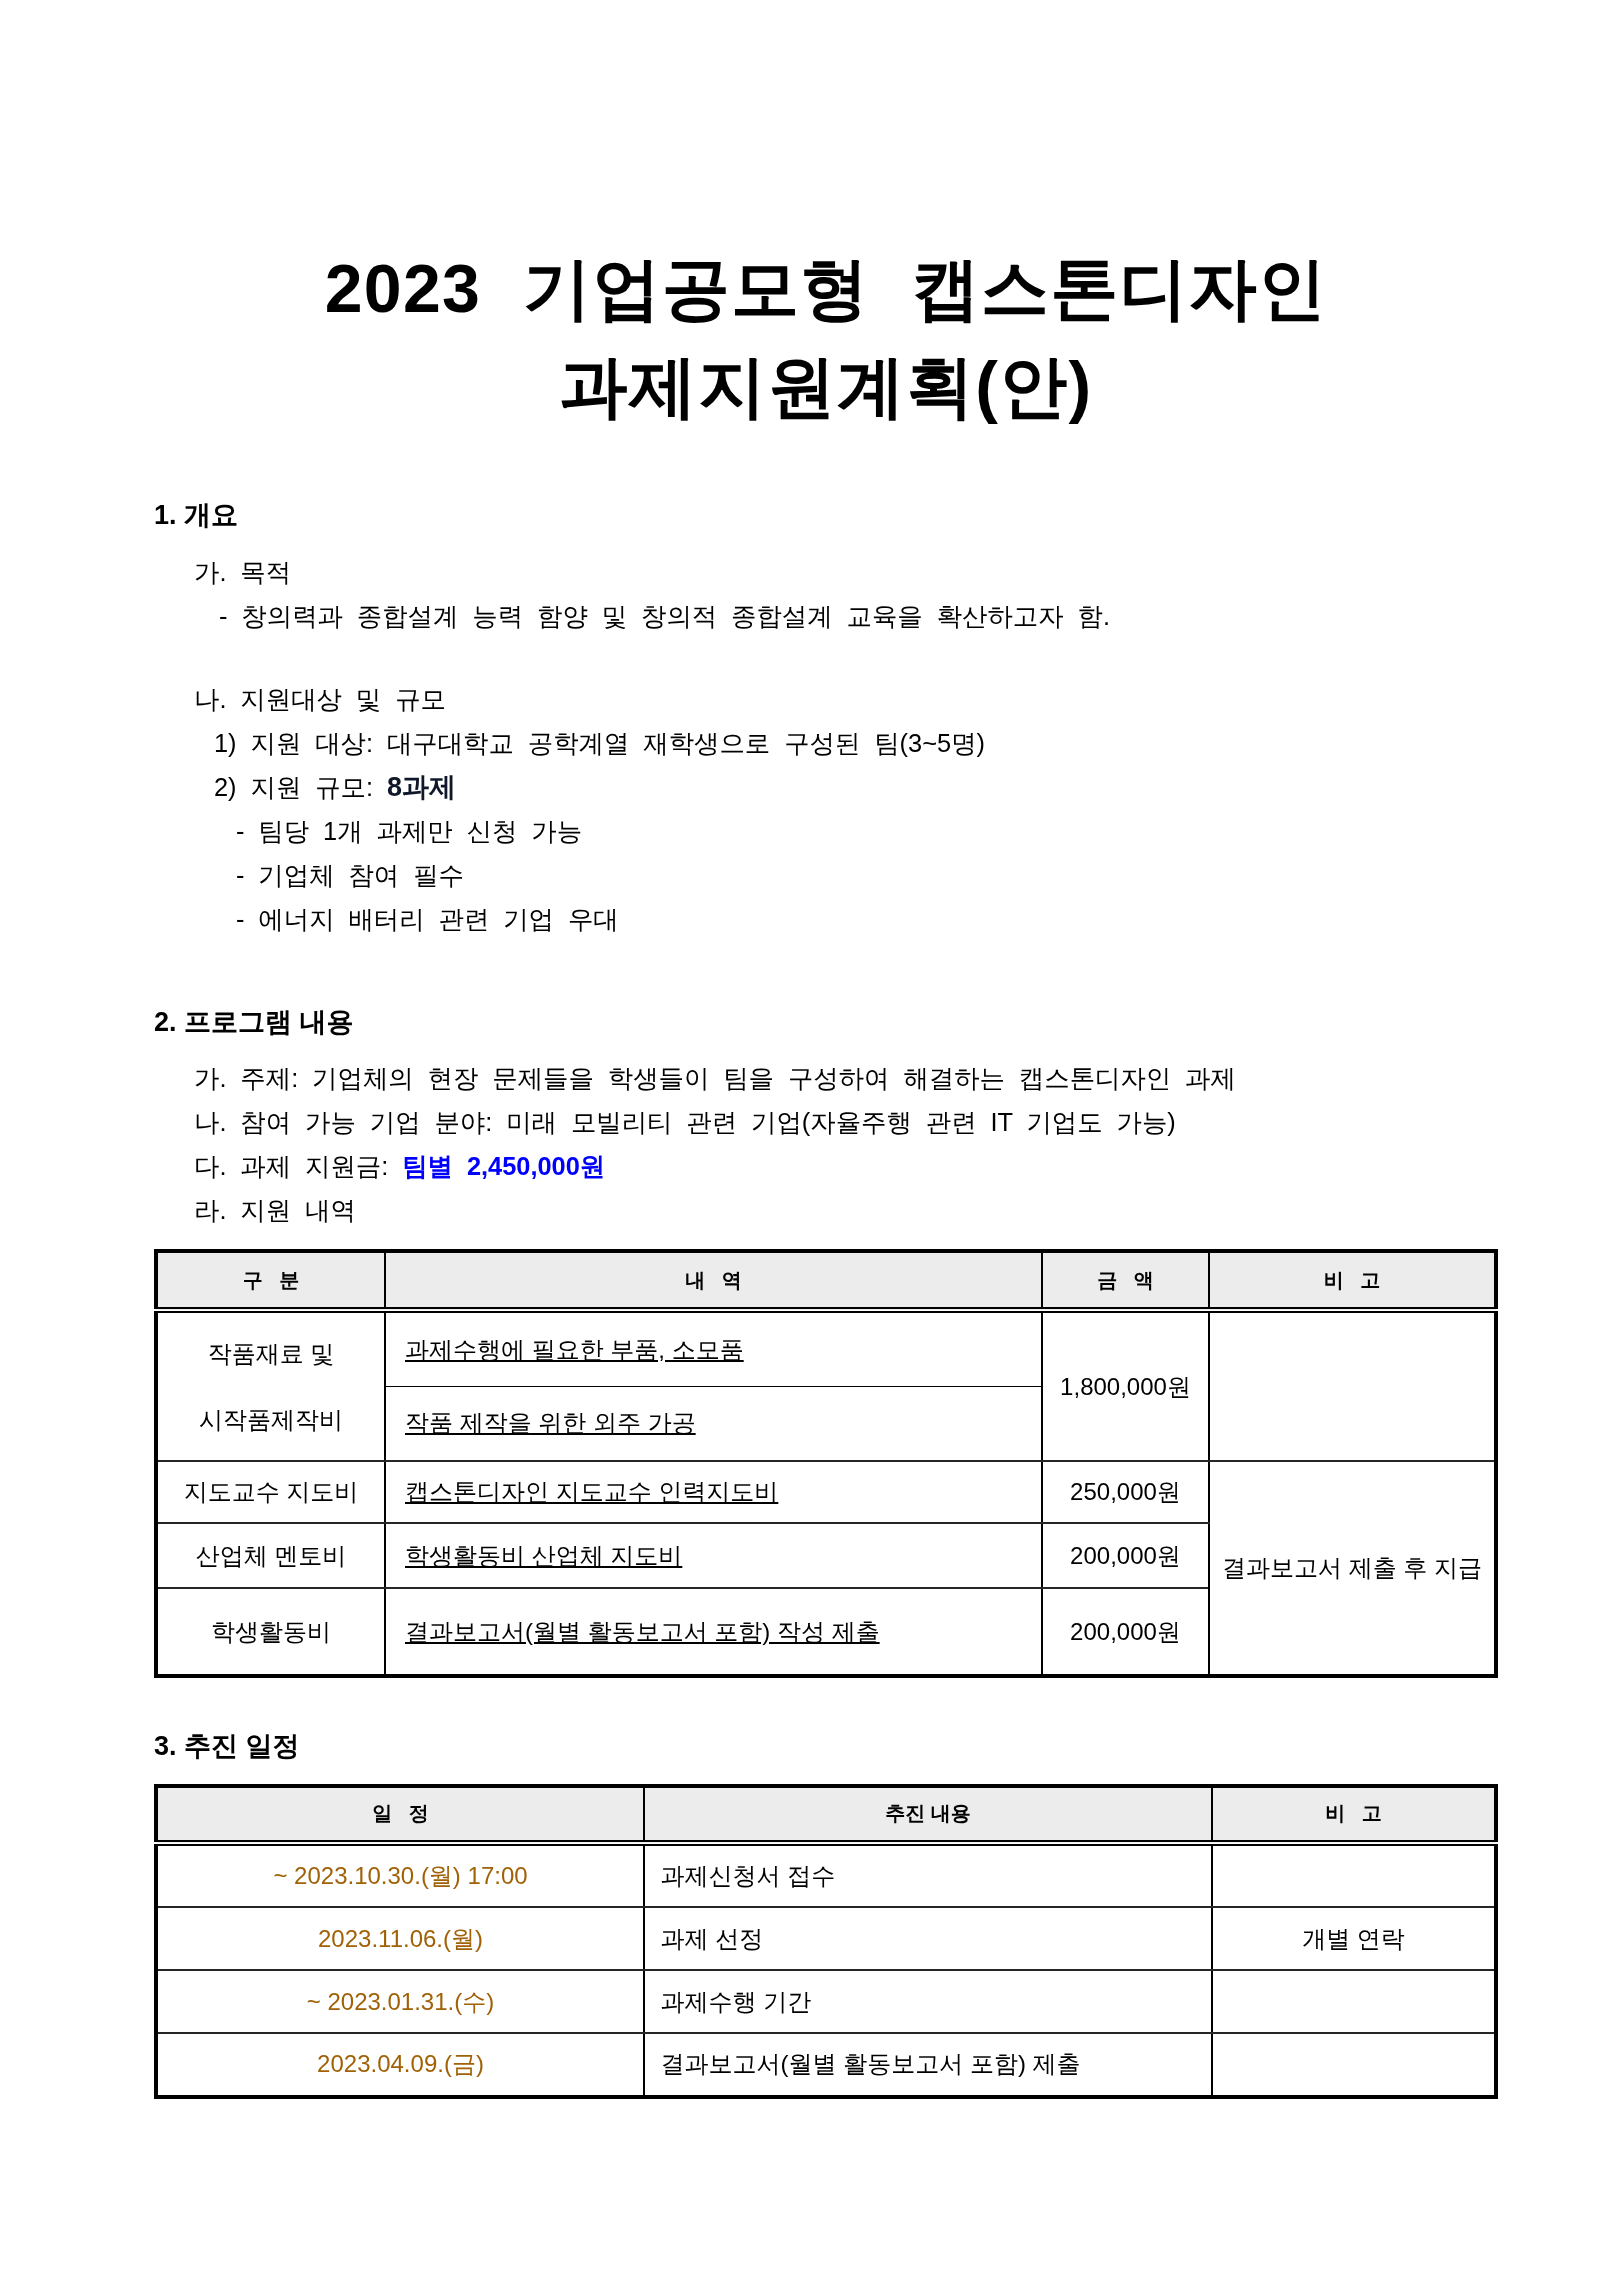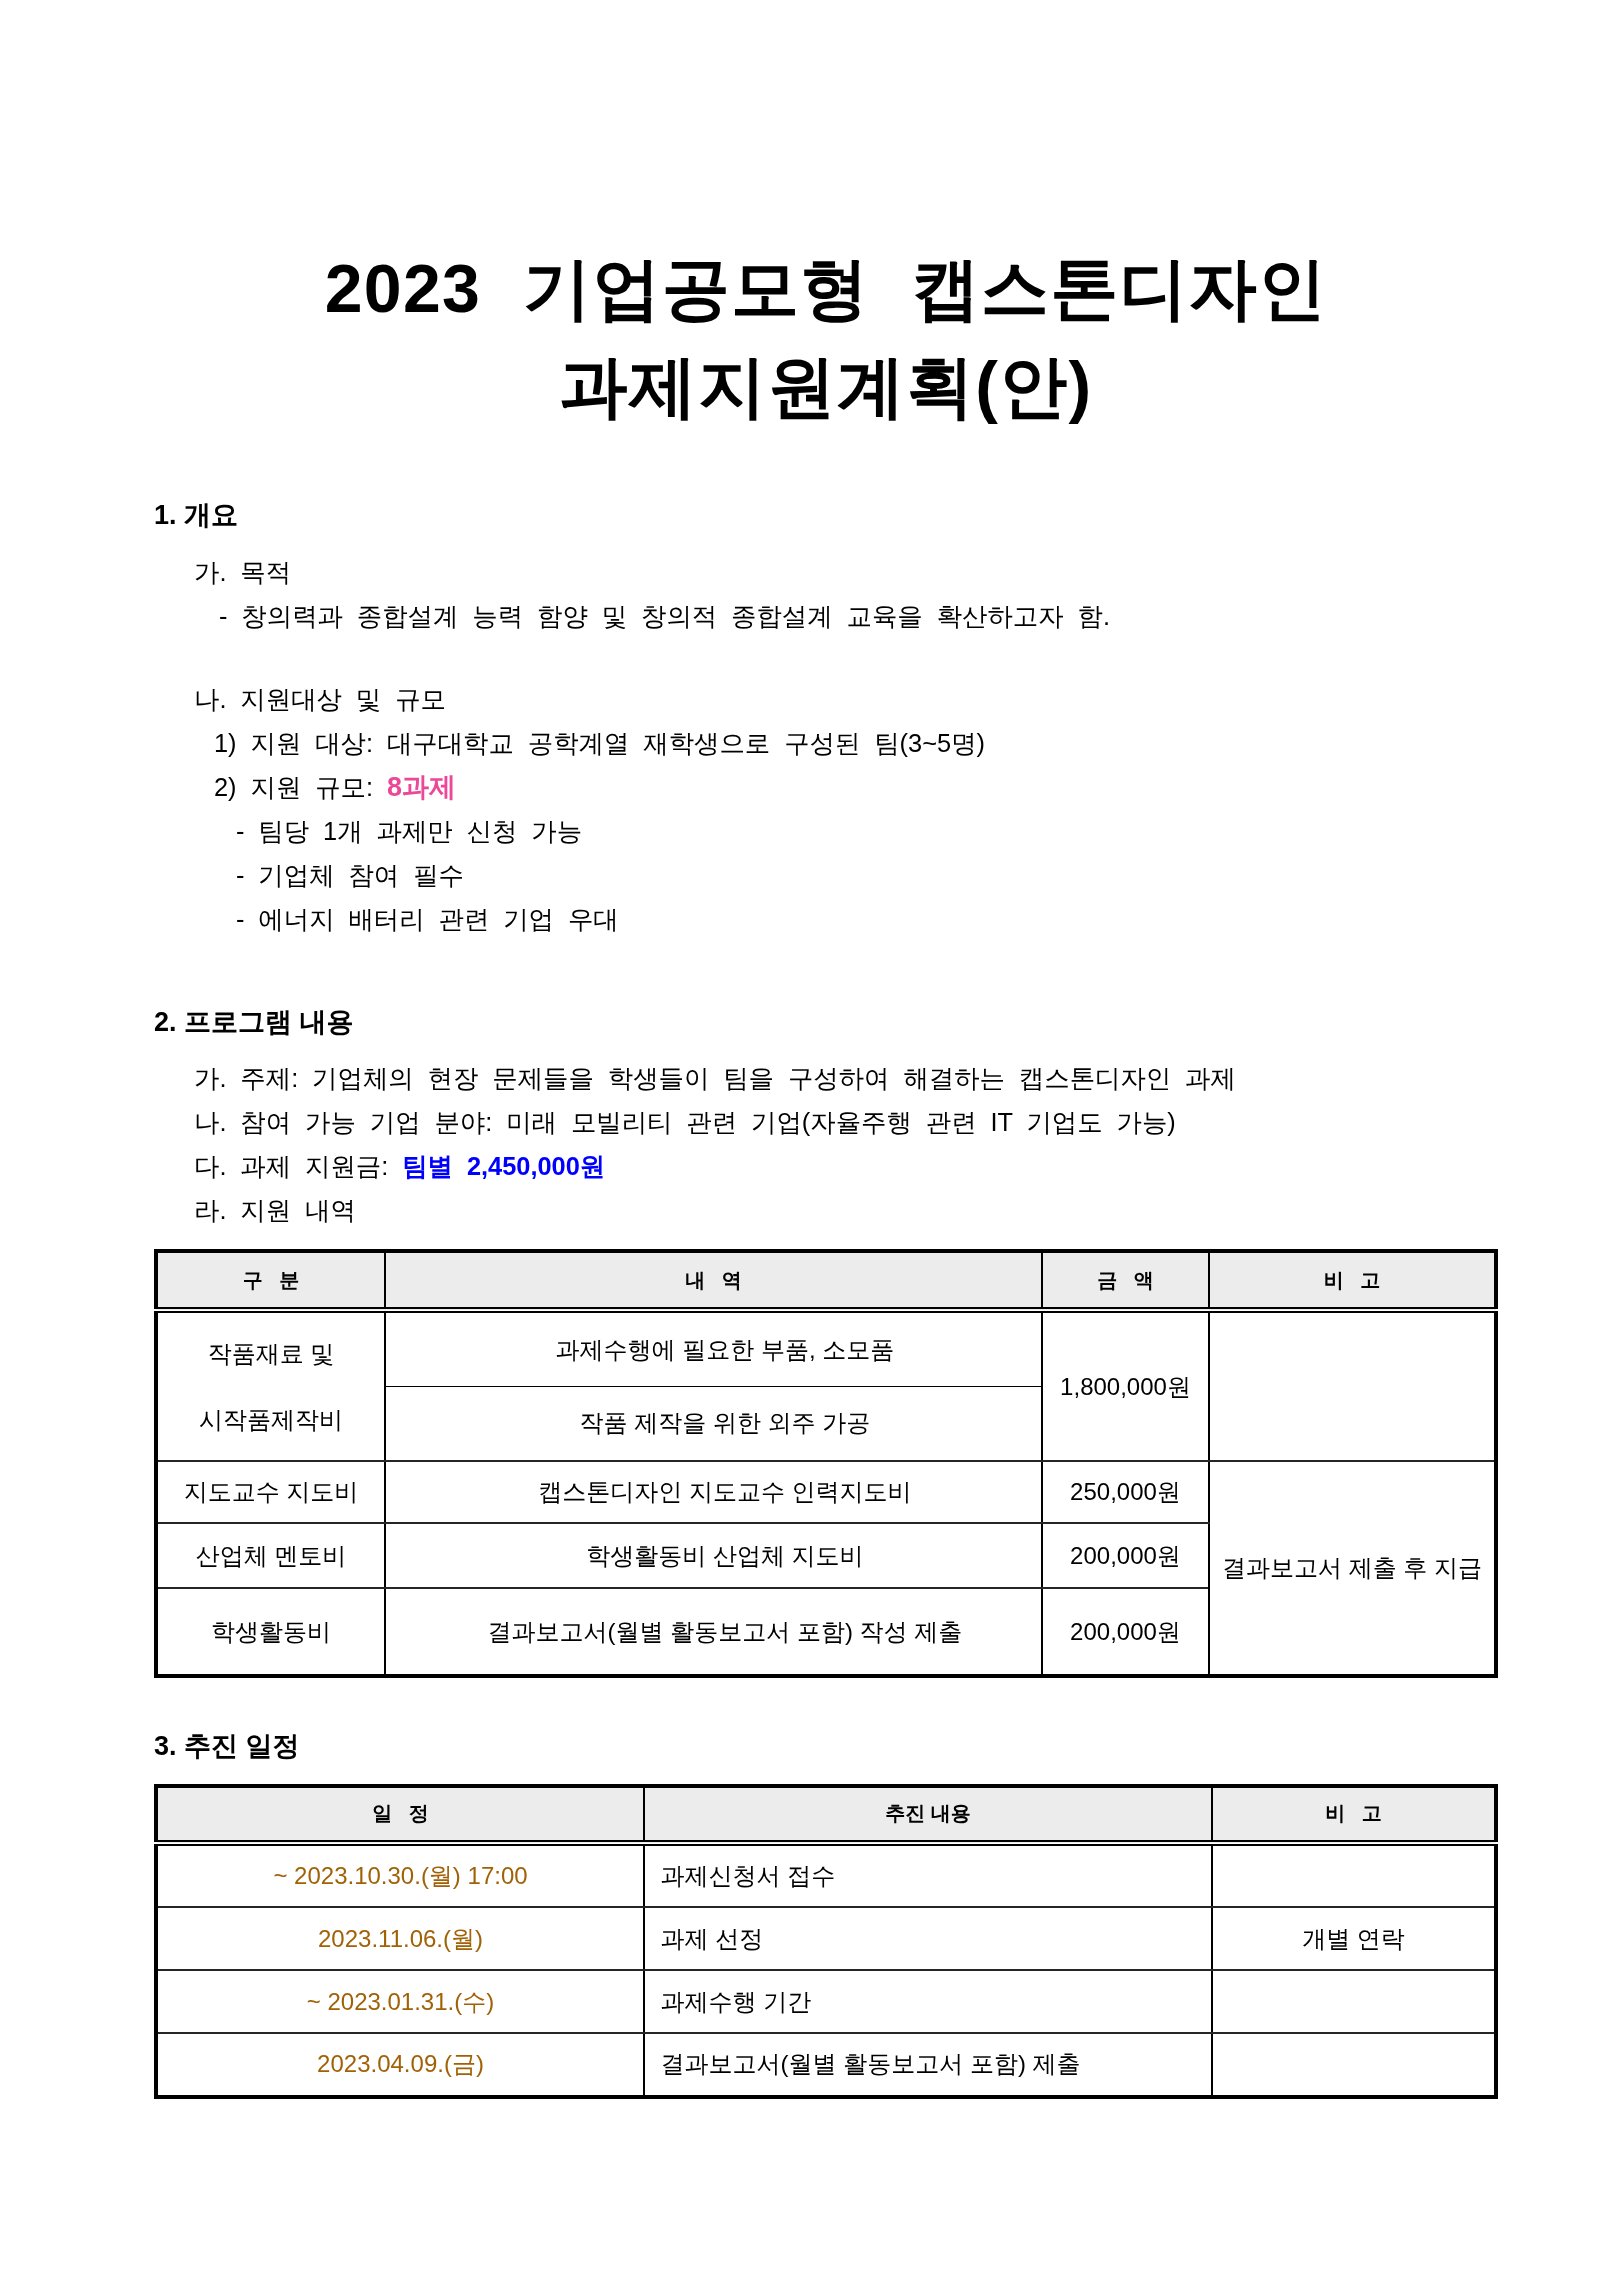--- a/index.html
+++ b/index.html
@@ -28,21 +28,21 @@
   .mt-sec2 { margin-top:65px; }
   .mt-sec3 { margin-top:52px; }
   
   .line { font-size:25.4px; line-height:44px; margin:0; word-spacing:0.27em; }
   .ind1  { padding-left:40px;  }   
   .ind1b { padding-left:65px; }   
   .ind2  { padding-left:60px;  }   
   .ind3  { padding-left:82px; }   
   .gap-blank { margin-top:39px; }
   .mt-line { margin-top:17px; }
-  .em-red  { color:#ec4899; font-weight:bold; font-size:27px; }
+  .em-red  { color:#0f172a; font-weight:bold; font-size:27px; }
   .em-blue { color:#0000FF; font-weight:bold;margin-top:20px; }
   
   table {
     border-collapse:collapse;
     width:100%;
     table-layout:fixed;
     font-size:24px;
     border:4.6px solid #000;
   }
   .support-table  { margin-top:17px; }
@@ -62,21 +62,21 @@
     text-align:center;
     vertical-align:middle;
     padding:3.9px 5.2px;
   }
   .support-table th { height:52px; }
   .support-table tr.r1 td { height:65px; }
   .support-table tr.r2 td { height:65px; }
   .support-table tr.r3 td { height:52px;  }
   .support-table tr.r4 td { height:56px;  }
   .support-table tr.r5 td { height:77px; }
-  .support-table td.detail { text-align:center; padding-left:28px; }
+  .support-table td.detail { text-align:left; padding-left:19px;text-decoration:underline; }
   td.thin-b { border-bottom:1.3px solid #000; }
   td.thin-t { border-top:1.3px solid #000; }
   .cat2 div { line-height:66px; }
   .schedule-table th { height:50px; }
   .schedule-table td { height:53px; }
   .schedule-table td.content { text-align:left; padding-left:15.6px; }
   .schedule-table td.date { color:#a16207; }
 </style>
 </head>
 <body>

